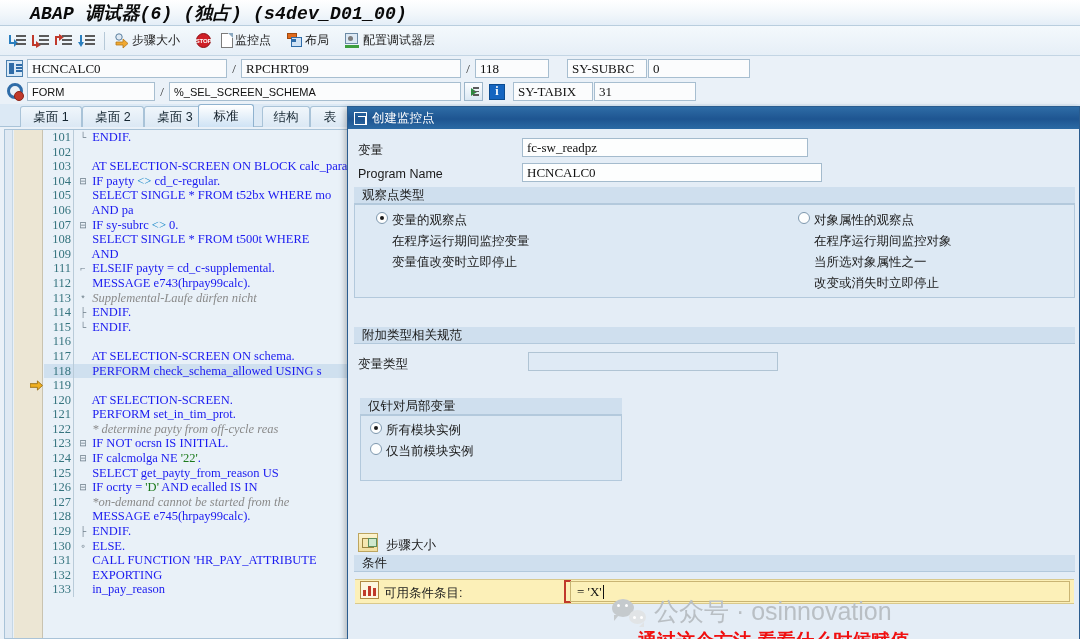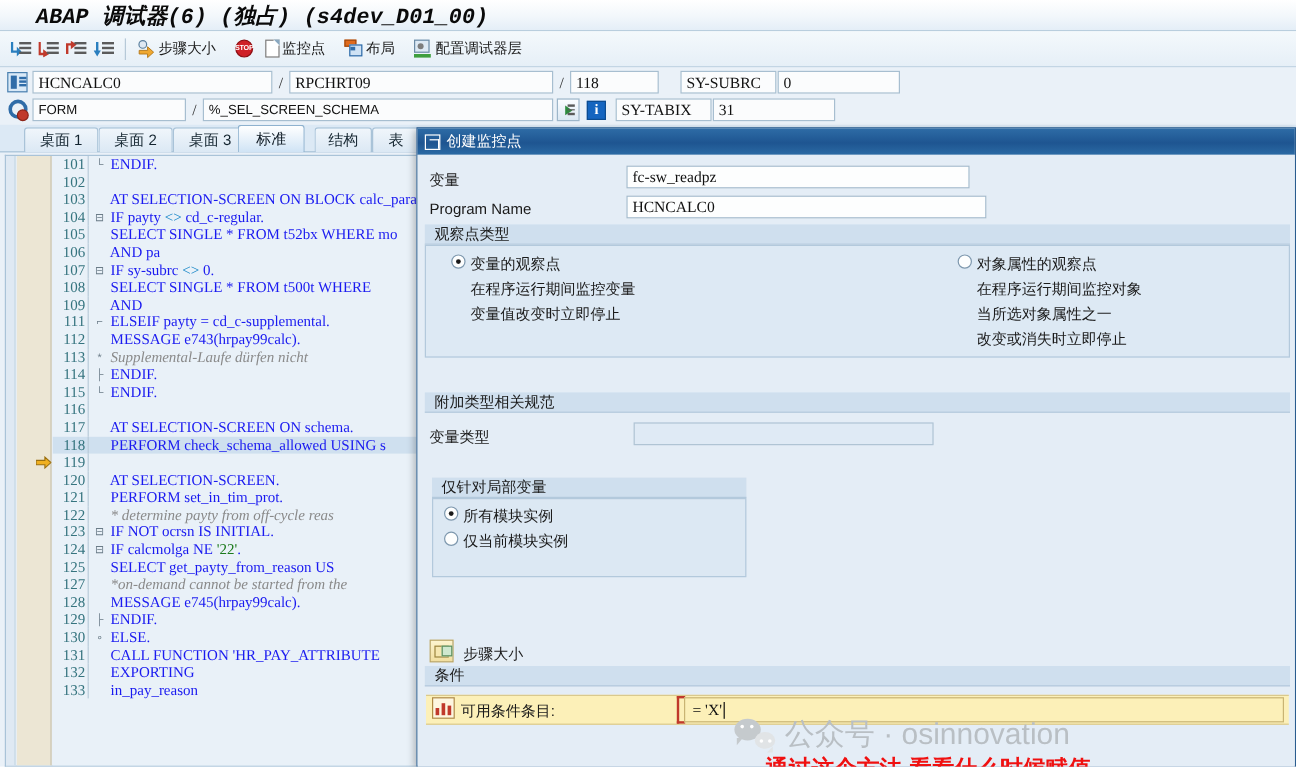--- a/index.html
+++ b/index.html
@@ -458,20 +458,21 @@
         <div class="cline"><span class="lnum">116</span><span class="fold"></span><span class="ctxt"></span></div>
         <div class="cline"><span class="lnum">117</span><span class="fold"></span><span class="ctxt">  AT SELECTION-SCREEN ON schema.</span></div>
         <div class="cline hl"><span class="lnum">118</span><span class="fold"></span><span class="ctxt">    PERFORM check_schema_allowed USING s</span></div>
         <div class="cline"><span class="lnum">119</span><span class="fold"></span><span class="ctxt"></span></div>
         <div class="cline"><span class="lnum">120</span><span class="fold"></span><span class="ctxt">  AT SELECTION-SCREEN.</span></div>
         <div class="cline"><span class="lnum">121</span><span class="fold"></span><span class="ctxt">    PERFORM set_in_tim_prot.</span></div>
         <div class="cline"><span class="lnum">122</span><span class="fold"></span><span class="ctxt"><span class="cm">  * determine payty from off-cycle reas</span></span></div>
         <div class="cline"><span class="lnum">123</span><span class="fold">⊟</span><span class="ctxt">    IF NOT ocrsn IS INITIAL.</span></div>
         <div class="cline"><span class="lnum">124</span><span class="fold">⊟</span><span class="ctxt">      IF calcmolga NE <span class="lit">'22'</span>.</span></div>
         <div class="cline"><span class="lnum">125</span><span class="fold"></span><span class="ctxt">        SELECT get_payty_from_reason US</span></div>
+        <div class="cline"><span class="lnum">126</span><span class="fold">⊟</span><span class="ctxt">        IF ocrty = <span class="lit">'D'</span> AND ecalled IS IN</span></div>
         <div class="cline"><span class="lnum">127</span><span class="fold"></span><span class="ctxt"><span class="cm">  *on-demand cannot be started from the</span></span></div>
         <div class="cline"><span class="lnum">128</span><span class="fold"></span><span class="ctxt">          MESSAGE e745(hrpay99calc).</span></div>
         <div class="cline"><span class="lnum">129</span><span class="fold">├</span><span class="ctxt">        ENDIF.</span></div>
         <div class="cline"><span class="lnum">130</span><span class="fold">∘</span><span class="ctxt">      ELSE.</span></div>
         <div class="cline"><span class="lnum">131</span><span class="fold"></span><span class="ctxt">        CALL FUNCTION 'HR_PAY_ATTRIBUTE</span></div>
         <div class="cline"><span class="lnum">132</span><span class="fold"></span><span class="ctxt">            EXPORTING</span></div>
         <div class="cline"><span class="lnum">133</span><span class="fold"></span><span class="ctxt">                 in_pay_reason</span></div>
       </div>
   </div>
 

